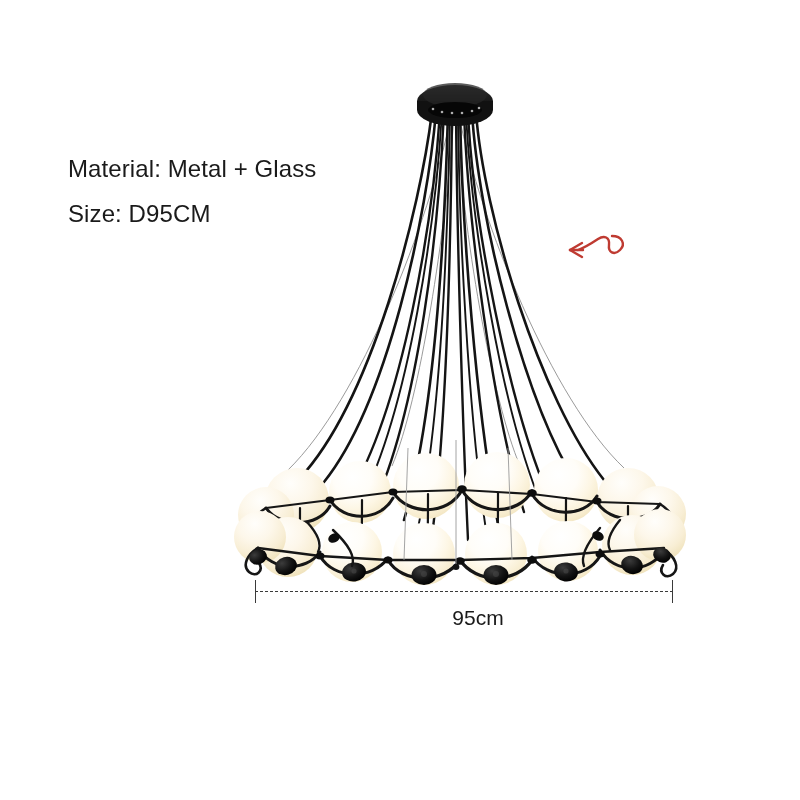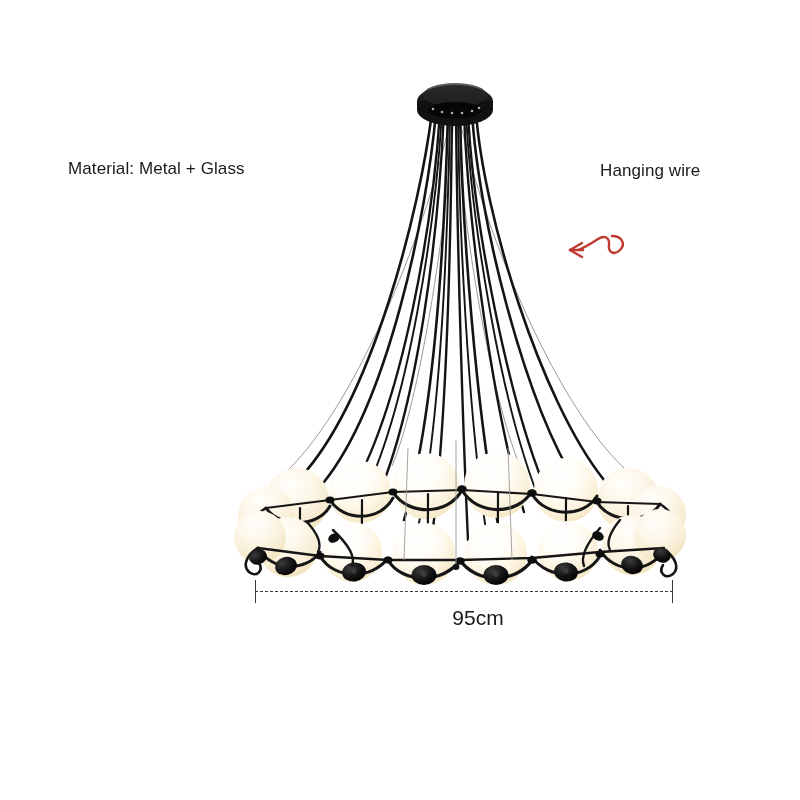--- a/index.html
+++ b/index.html
@@ -13,21 +13,21 @@
     height: 800px;
     background: #ffffff;
     overflow: hidden;
     font-family: "Liberation Sans", sans-serif;
   }
 
   
   .anno {
     position: absolute;
     color: #1a1a1a;
-    font-size: 17px;
+    font-size: 24px;
     line-height: 45px;
     white-space: nowrap;
     letter-spacing: 0.1px;
   }
   #spec-block { left: 68px; top: 146px; }
   #wire-block { left: 600px; top: 148px; }
 
   .anno-line { display: block; }
 
   
@@ -261,24 +261,24 @@
     <g stroke="#9a9a9a" stroke-width="0.9" fill="none">
       <path d="M456,440 L456,566"></path>
       <path d="M408,448 L404,560"></path>
       <path d="M508,448 L512,560"></path>
     </g>
     <ellipse cx="456" cy="567" rx="3.4" ry="3" fill="#121212"></ellipse>
   </svg>
 
   <div class="anno" id="spec-block">
     <span class="anno-line">Material: Metal + Glass</span>
+    <span class="anno-line">Size: D95CM</span>
   </div>
 
   <div class="anno" id="wire-block">
-    <span class="anno-line">Hanging wire</span>
   </div>
 
   <svg id="red-arrow" viewBox="0 0 78 60" xmlns="http://www.w3.org/2000/svg">
     <g fill="none" stroke="#bf3b32" stroke-width="2.4" stroke-linecap="round">
 
       <path d="M60,14 C70,14 74,22 68,28 C62,34 56,30 57,23 C58,15 52,13 46,17 C40,21 34,25 26,28"></path>
 
       <path d="M18,28 L30,21"></path>
       <path d="M18,28 L30,35"></path>
       <path d="M18,28 L31,28"></path>

